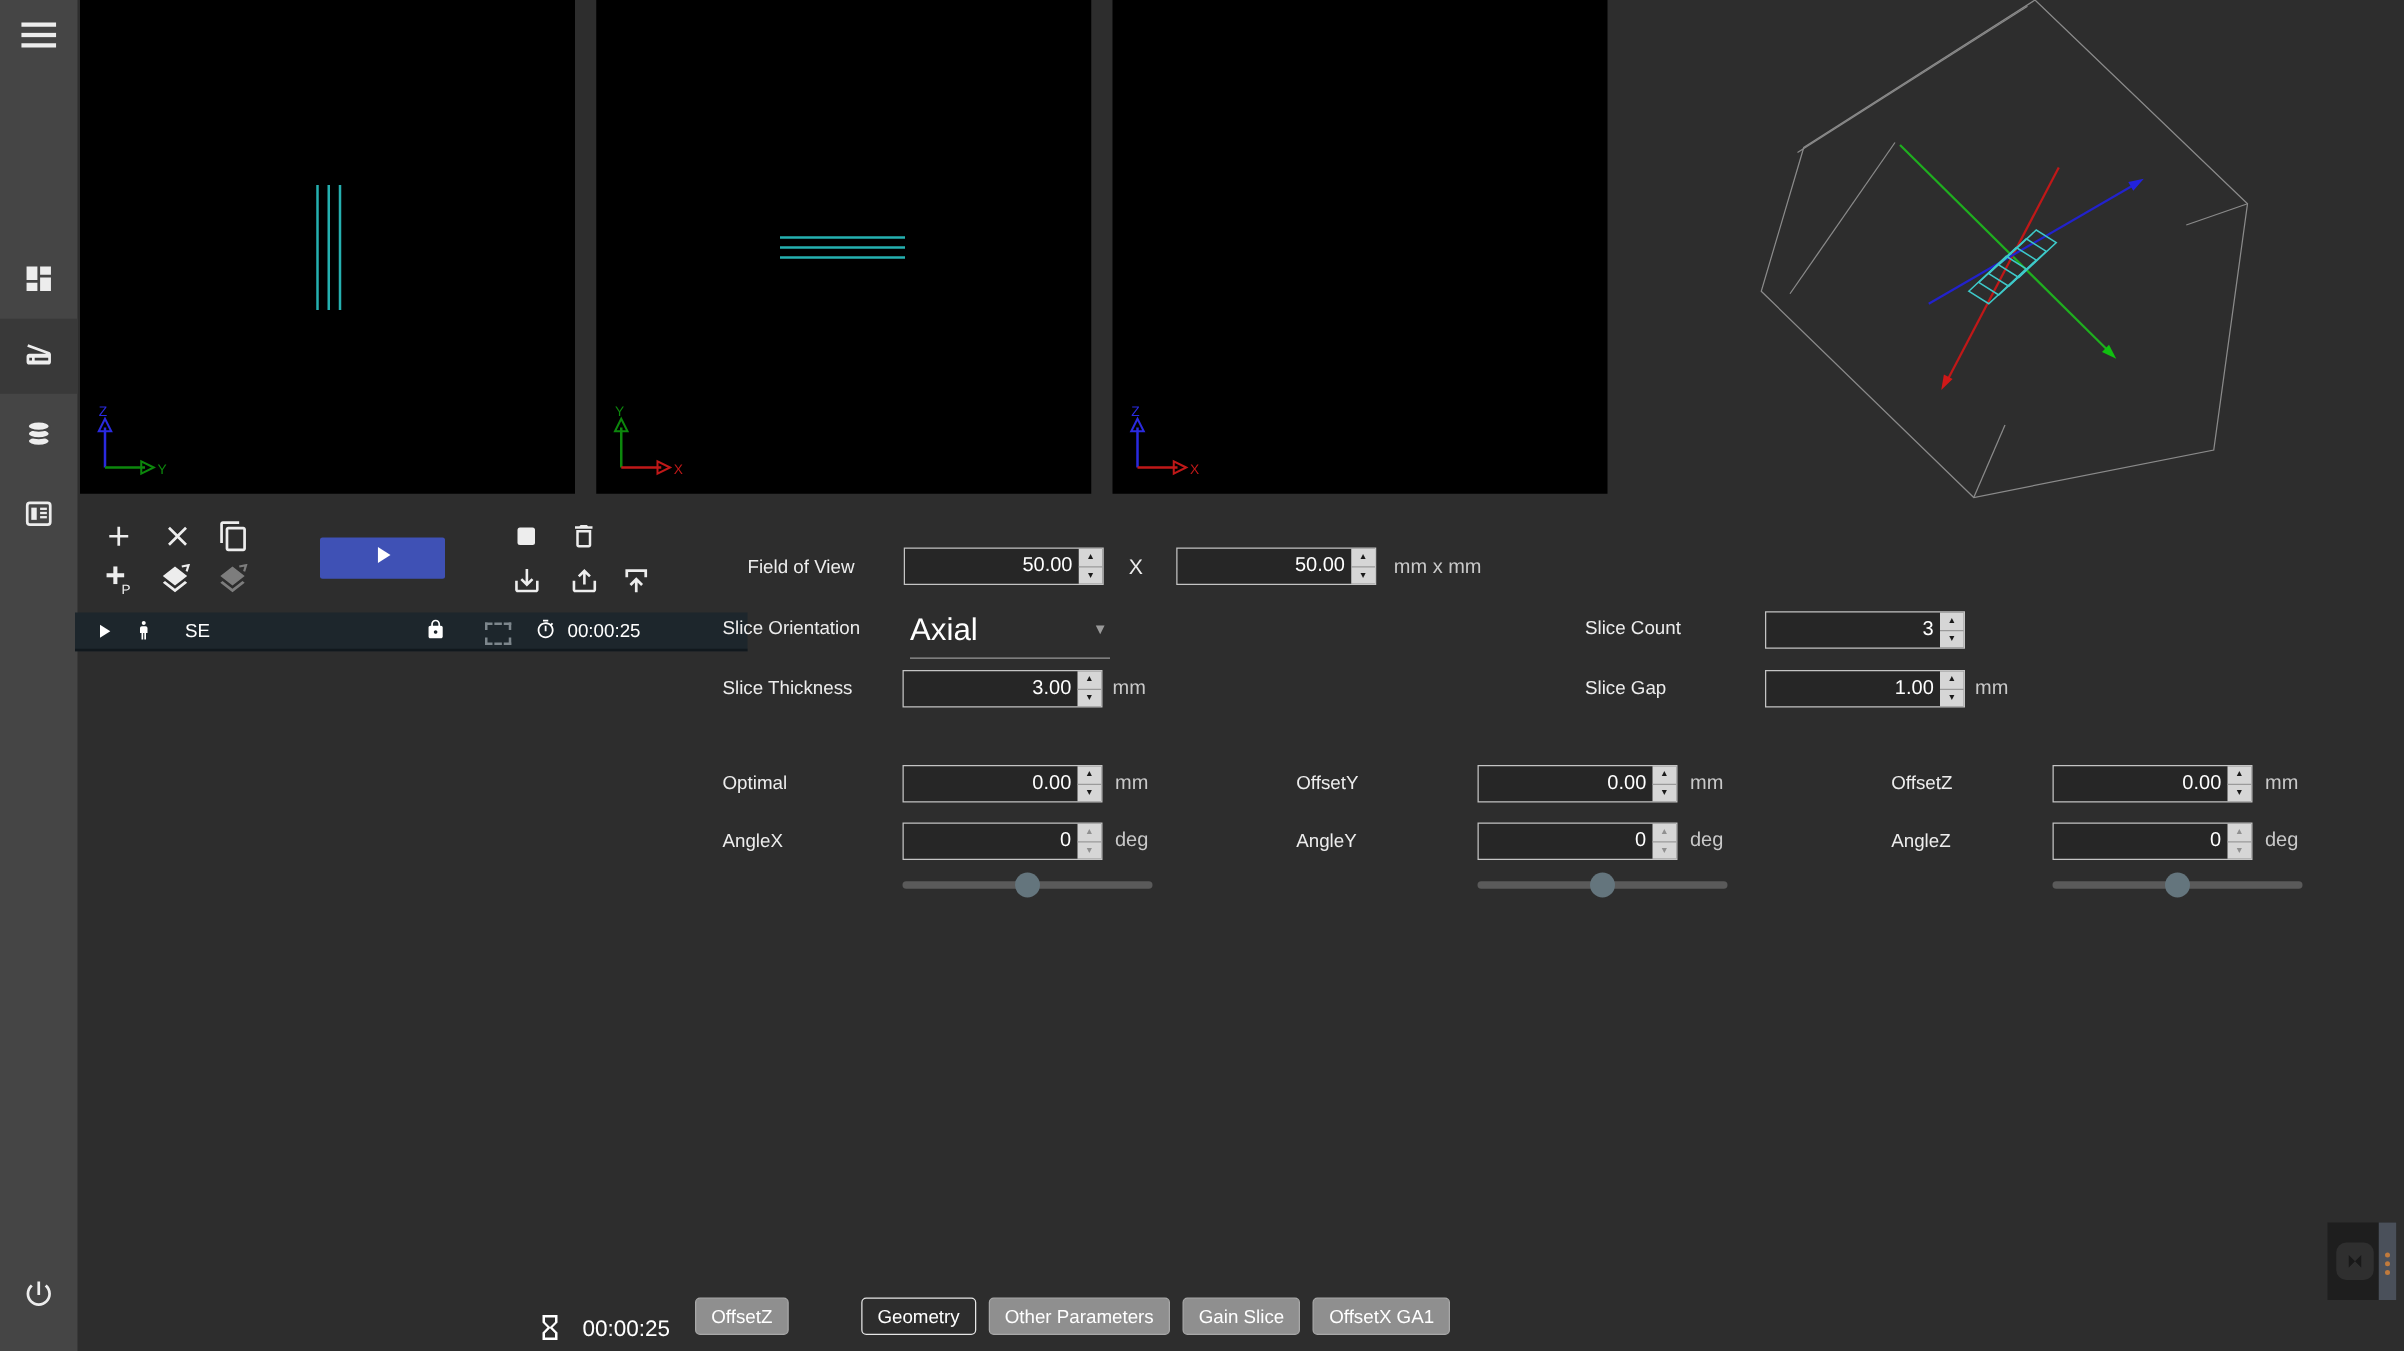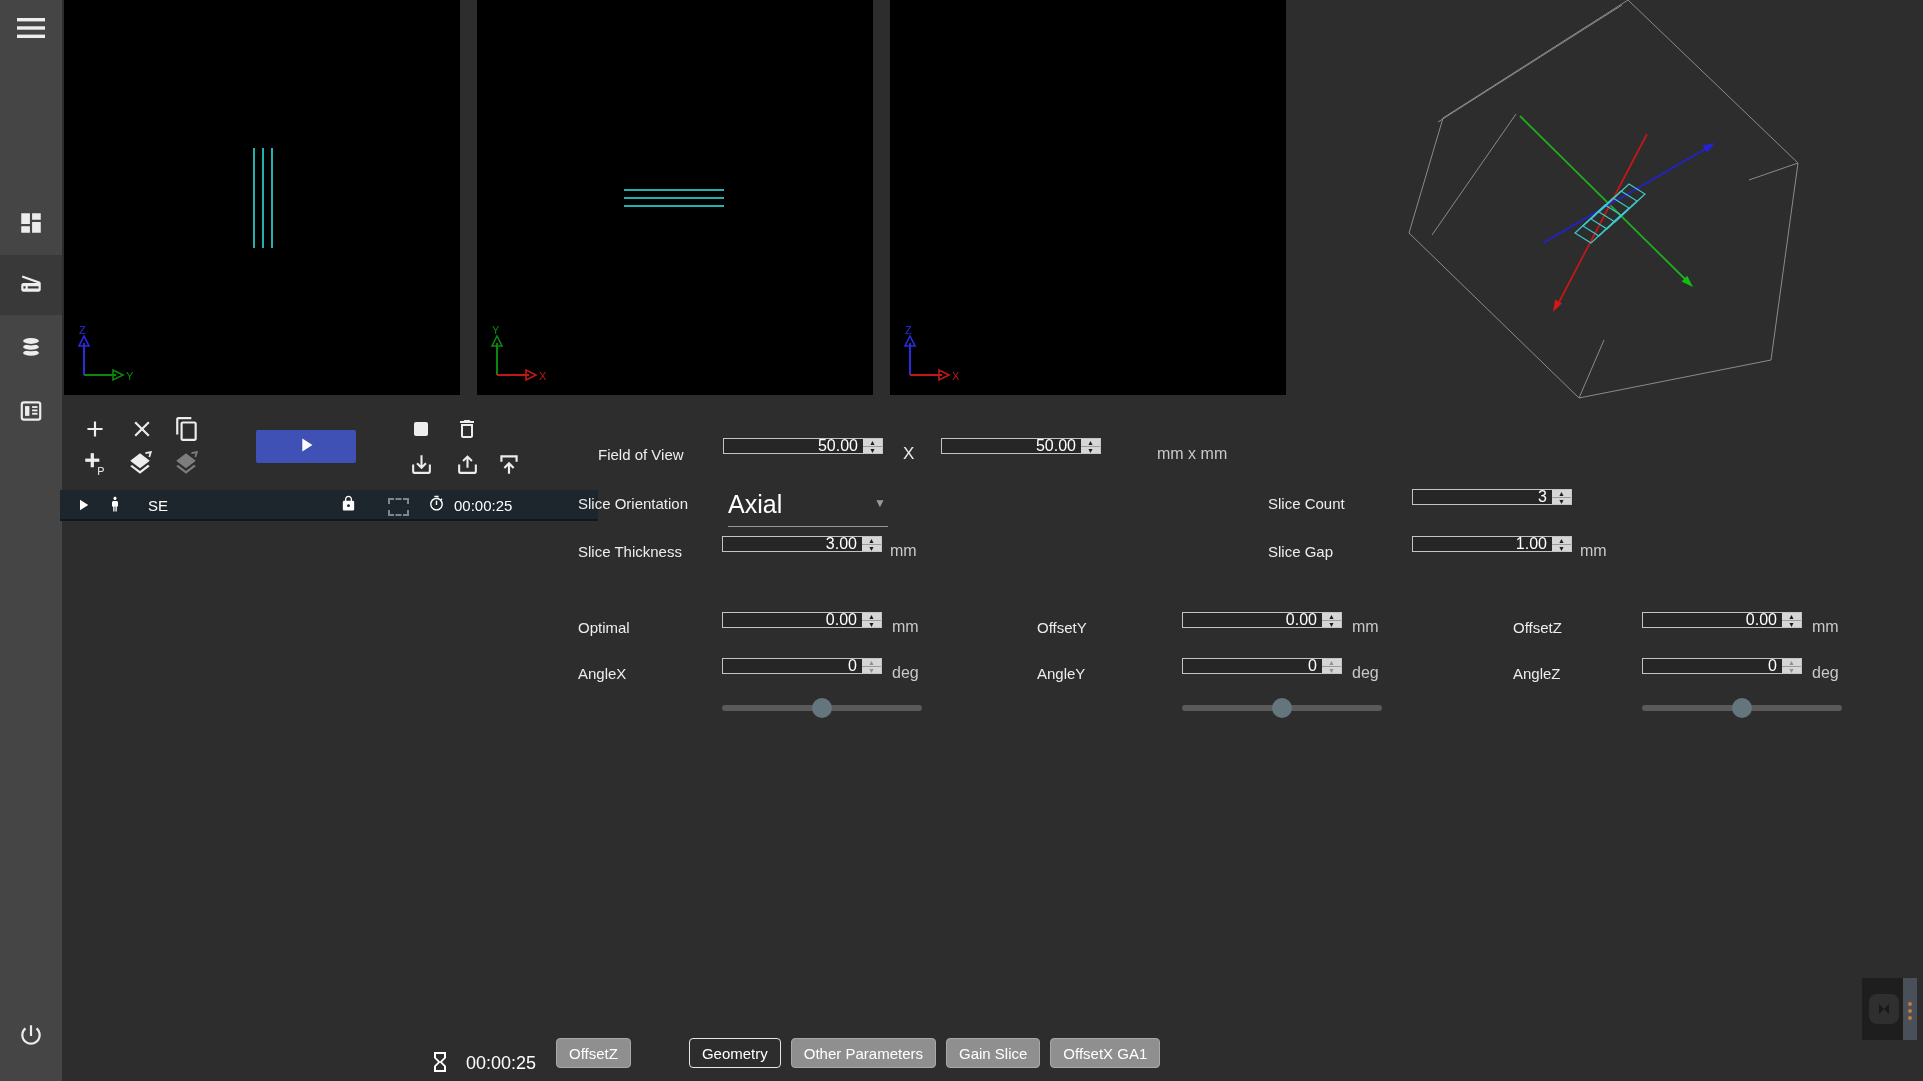--- a/index.html
+++ b/index.html
@@ -18,21 +18,21 @@
   
   .icon-btn{position:absolute;display:flex;align-items:center;justify-content:center;cursor:pointer;}
   #play-btn{left:256px;top:430px;width:100px;height:33px;background:#3f51b5;border-radius:2px;
     display:flex;align-items:center;justify-content:center;cursor:pointer;}
   
   #seq-row{left:60px;top:490px;width:538px;height:29px;background:#1d262c;border-bottom:2px solid #11181d;}
   #seq-row .txt{position:absolute;color:#fff;font-size:15px;top:50%;transform:translateY(-50%);}
   
   .plabel{position:absolute;color:#ededed;font-size:15px;transform:translateY(-50%);white-space:nowrap;}
   .unit{position:absolute;color:#c9c9c9;font-size:16px;transform:translateY(-50%);white-space:nowrap;}
-  .num-box{position:absolute;height:16px;border:1px solid #c4c4c4;background:#262626;display:flex;box-sizing:border-box;}
+  .num-box{position:absolute;height:30px;border:1px solid #c4c4c4;background:#262626;display:flex;box-sizing:border-box;}
   .num-box input{flex:1;min-width:0;background:transparent;border:none;outline:none;color:#fff;
     text-align:right;font-size:16px;padding:0 5px 0 0;font-family:"Liberation Sans",sans-serif;}
   .spinner{width:19px;display:flex;flex-direction:column;background:#d6d6d6;cursor:pointer;}
   .spin-up,.spin-dn{flex:1;display:flex;align-items:center;justify-content:center;font-size:7px;color:#1a1a1a;line-height:1;}
   .spin-up{border-bottom:1px solid #9a9a9a;}
   .spin-up::before{content:"▲";} .spin-dn::before{content:"▼";}
   .spinner.lt .spin-up,.spinner.lt .spin-dn{color:#909090;}
   .select{position:absolute;width:160px;border-bottom:1px solid #989898;color:#fff;font-size:25px;
     padding-bottom:7px;cursor:pointer;}
   .select .arrow{position:absolute;right:2px;top:6px;color:#9a9a9a;font-size:12px;}
@@ -274,21 +274,21 @@
     </div>
 </div>
 <span class="plabel" style="left:903px;top:454px;font-size:17px;">X</span>
 <div class="num-box" style="left:941px;top:438px;width:160px;">
   <input value="50.00" style="">
   <div class="spinner">
       <div class="spin-up"></div>
       <div class="spin-dn"></div>
     </div>
 </div>
-<span class="unit" style="left:1115px;top:454px;margin-left:42px;">mm x mm</span>
+<span class="unit" style="left:1115px;top:454px;">mm x mm</span>
 
 <span class="plabel" style="left:578px;top:503px;">Slice Orientation</span>
 <div class="select" style="left:728px;top:490px;">
   <span>Axial</span>
   <span class="arrow"></span>
 </div>
 <span class="plabel" style="left:1268px;top:503px;">Slice Count</span>
 <div class="num-box" style="left:1412px;top:489px;width:160px;">
   <input value="3" style="">
   <div class="spinner">

